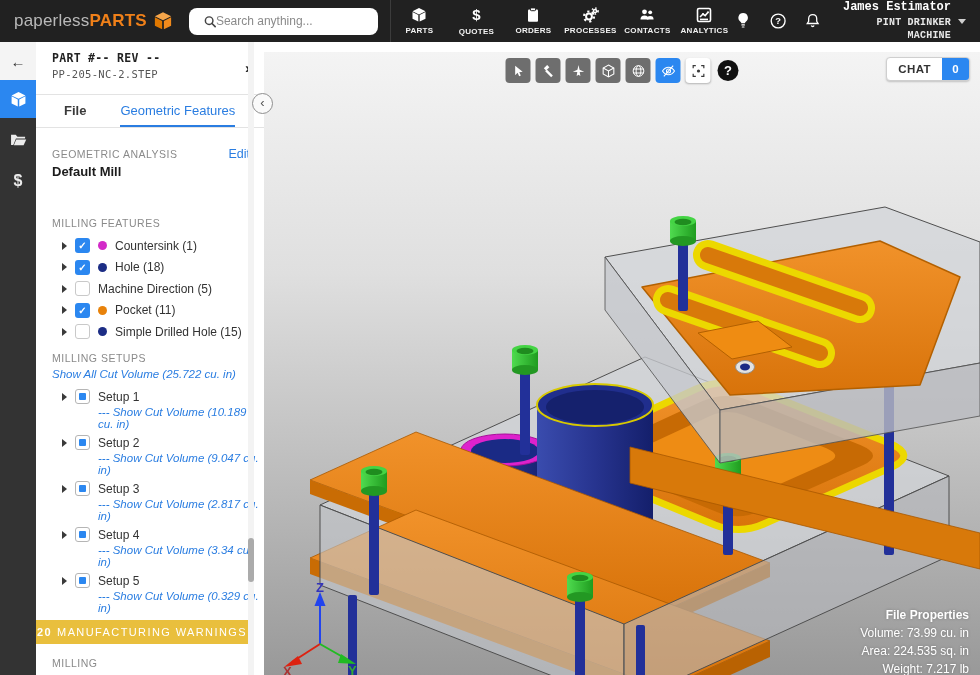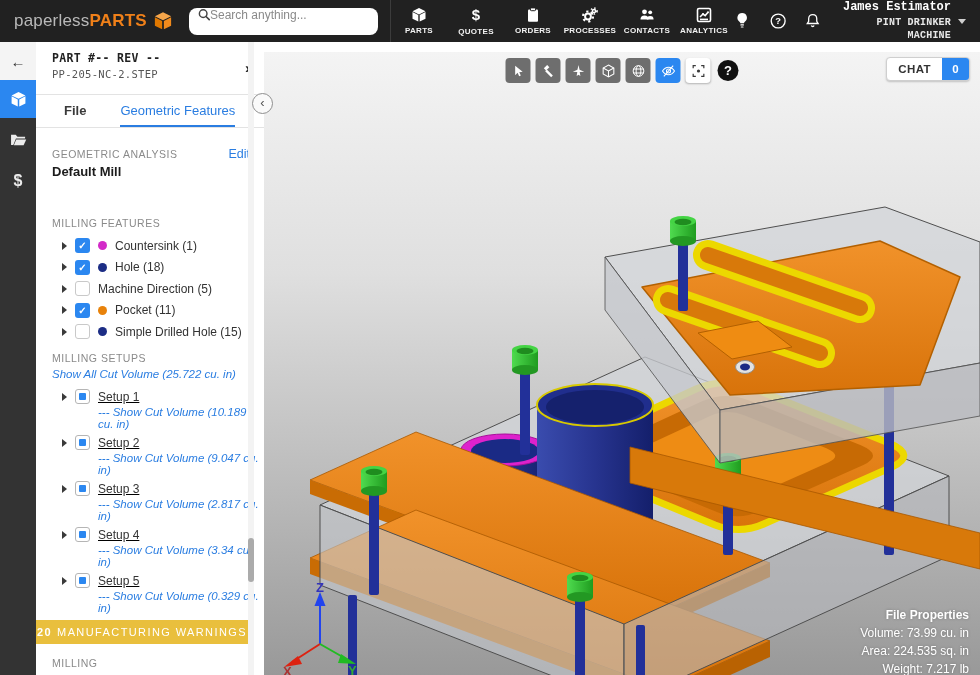--- a/index.html
+++ b/index.html
@@ -3,21 +3,21 @@
 <meta charset="utf-8">
 <style>
   * { margin:0; padding:0; box-sizing:border-box; }
   html,body { width:980px; height:675px; overflow:hidden; font-family:"Liberation Sans", sans-serif; background:#fff; position:relative; }
 
   
   .topbar { position:absolute; top:0; left:0; width:980px; height:42px; background:#212121; display:flex; align-items:center; color:#fff; z-index:30; }
   .logo { margin-left:14px; display:flex; align-items:center; gap:6px; white-space:nowrap; }
   .logo-text { font-size:17px; color:#b9b9b9; letter-spacing:.2px; }
   .logo-text b { color:#f08019; font-weight:700; }
-  .searchbox { margin-left:16px; width:200px; height:27px; background:#fff; border-radius:8px; display:flex; align-items:flex-start; padding:0 9px; gap:0; }
+  .searchbox { margin-left:16px; width:200px; height:27px; background:#fff; border-radius:8px; display:flex; align-items:center; padding:0 15px; gap:0; }
   .searchbox input { border:none; outline:none; font-size:12px; width:100%; color:#333; font-family:"Liberation Sans",sans-serif; }
   .searchbox input::placeholder { color:#8a8a8a; }
   .nav-sep { width:1px; height:42px; background:#3c3c3c; margin-left:12px; }
   .topnav { display:flex; align-items:center; height:42px; }
   .nav-item { width:57px; height:42px; display:flex; flex-direction:column; align-items:center; justify-content:center; gap:3px; cursor:pointer; }
   .nav-item .nlabel { font-size:8px; font-weight:700; letter-spacing:.3px; color:#f2f2f2; }
   .top-right { margin-left:auto; display:flex; align-items:center; gap:15px; margin-right:14px; }
   .user-block { display:flex; align-items:center; gap:7px; cursor:pointer; }
   .user-text { text-align:right; line-height:1.3;font-family:Liberation Mono, monospace; }
   .user-name { font-size:12px; font-weight:600; color:#fff; }
@@ -58,21 +58,21 @@
   .cb.partial::after { content:""; width:7px; height:7px; background:#2b87f0; border-radius:1px; }
   .dot { width:9px; height:9px; border-radius:50%; flex:none; }
   .dot-green { background:#3fc421; }
   .dot-magenta { background:#d32bc8; }
   .dot-navy { background:#1c2d85; }
   .dot-orange { background:#e8820a; }
   .flabel { font-size:12px; color:#333; white-space:nowrap; }
   .setups-heading { margin:13px 0 4px 16px; }
   .showall-link { margin:2px 0 9px 16px; font-size:11.5px; color:#2a7de1; font-style:italic; cursor:pointer; }
   .setup-block { margin-bottom:5px; }
-  .srow { display:flex; align-items:center; margin-left:26px; gap:8px; height:15px;text-decoration:underline; }
+  .srow { display:flex; align-items:center; margin-left:26px; gap:8px; height:15px; }
   .slink { margin:2px 0 0 62px; font-size:11.5px; color:#2a7de1; font-style:italic; cursor:pointer; }
   .warn-banner { margin:6px 16px 0 0; height:24px; background:#e9bf3d; color:#fff; display:flex; align-items:center; justify-content:center; gap:5px; font-size:11px; letter-spacing:1.4px; cursor:pointer; }
   .warn-banner .wcount { font-weight:700; }
   .milling-heading { margin:13px 0 8px 16px; }
   .panel-scrolltrack { position:absolute; top:0; right:10px; width:6px; height:633px; background:#f3f3f3; }
   .panel-scrollthumb { position:absolute; top:496px; right:10px; width:6px; height:44px; background:#ababab; border-radius:3px; cursor:pointer; }
   .collapse-btn { position:absolute; left:252px; top:93px; width:21px; height:21px; border-radius:50%; background:#fafafa; border:1.5px solid #8f8f8f; color:#555; display:flex; align-items:center; justify-content:center; z-index:40; cursor:pointer; font-size:13px; }
   .collapse-btn::after { content:"‹"; margin-top:-2px; }
 
   

